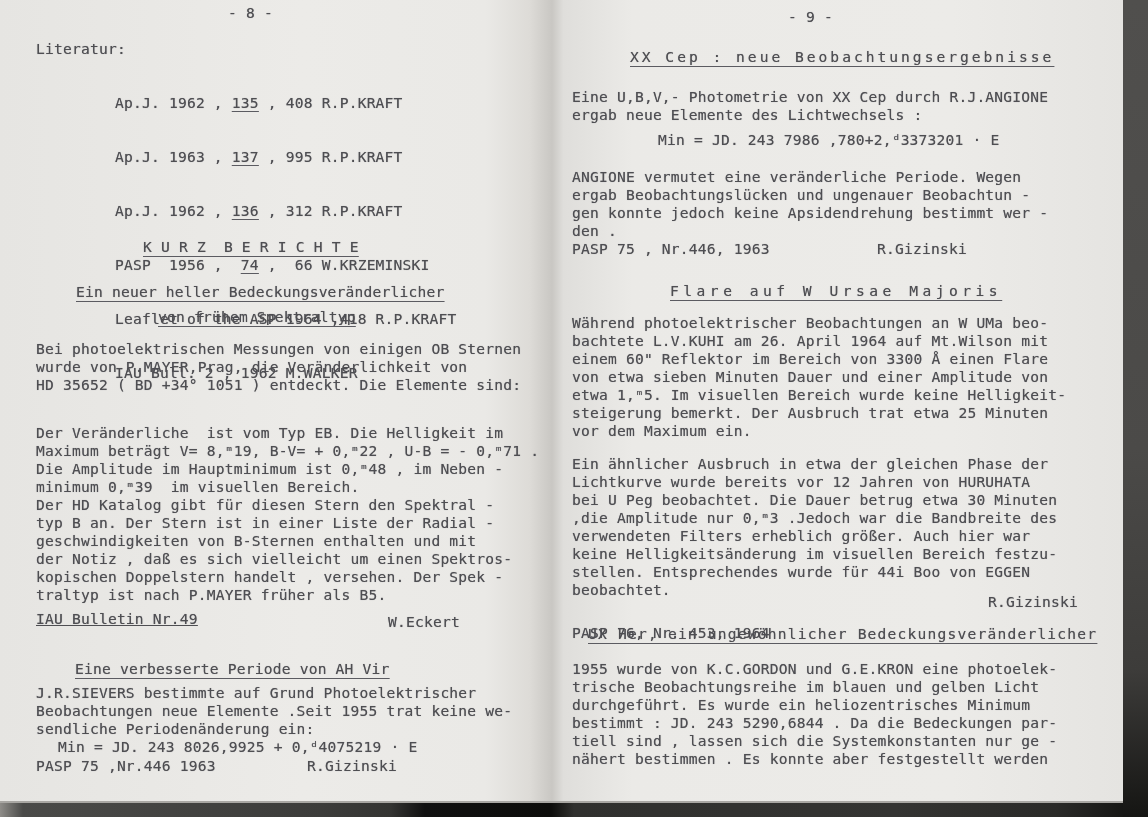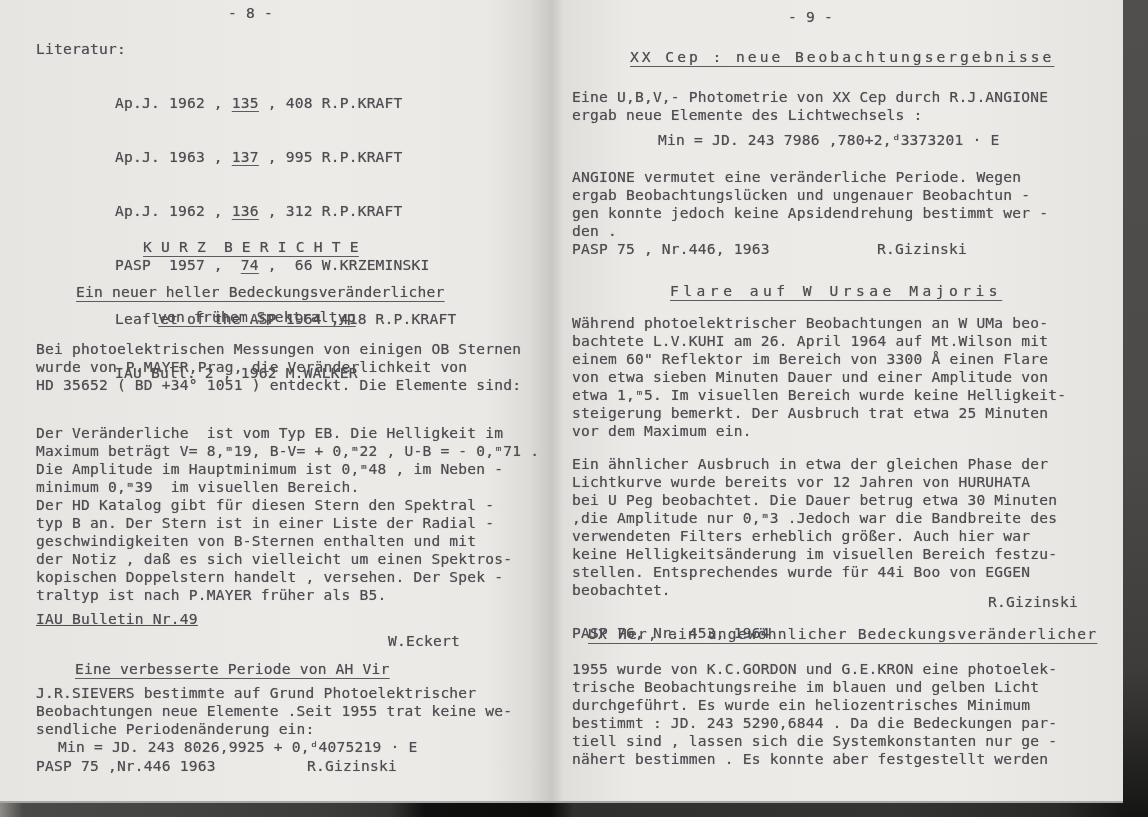--- a/index.html
+++ b/index.html
@@ -54,21 +54,21 @@
 <div class="page left">
 
   <div class="abs" style="left:228px; top:4px;">- 8 -</div>
 
   <div class="abs" style="left:36px; top:40px;">Literatur:</div>
 
   <div class="abs" style="left:115px; top:58px;">
     <div><span>Ap.J. 1962 , </span><span class="u">135</span><span> , 408 R.P.KRAFT</span></div>
     <div><span>Ap.J. 1963 , </span><span class="u">137</span><span> , 995 R.P.KRAFT</span></div>
     <div><span>Ap.J. 1962 , </span><span class="u">136</span><span> , 312 R.P.KRAFT</span></div>
-    <div><span>PASP  1957 ,  </span><span class="u">74</span><span> ,  66 W.KRZEMINSKI</span></div>
+    <div><span>PASP  1956 ,  </span><span class="u">74</span><span> ,  66 W.KRZEMINSKI</span></div>
     <div><span>Leaflet of the ASP 1964 ,418 R.P.KRAFT</span></div>
     <div><span>IAU Bull. 2 , 1962 M.WALKER</span></div>
   </div>
 
   <div class="abs ul" style="left:143px; top:238px;">K U R Z  B E R I C H T E</div>
 
   <div class="abs ul" style="left:76px; top:283px;">Ein neuer heller Bedeckungsveränderlicher</div>
   <div class="abs ul" style="left:158px; top:308px;">von frühem Spektraltyp</div>
 
   <div class="abs" style="left:36px; top:340px;">Bei photoelektrischen Messungen von einigen OB Sternen
@@ -81,21 +81,21 @@
 Die Amplitude im Hauptminimum ist 0,ᵐ48 , im Neben -
 minimum 0,ᵐ39  im visuellen Bereich.
 Der HD Katalog gibt für diesen Stern den Spektral -
 typ B an. Der Stern ist in einer Liste der Radial -
 geschwindigkeiten von B-Sternen enthalten und mit
 der Notiz , daß es sich vielleicht um einen Spektros-
 kopischen Doppelstern handelt , versehen. Der Spek -
 traltyp ist nach P.MAYER früher als B5.</div>
 
   <div class="abs" style="left:36px; top:610px;text-decoration:underline;">IAU Bulletin Nr.49</div>
-  <div class="abs" style="left:388px; top:632px;">W.Eckert</div>
+  <div class="abs" style="left:388px; top:613px;">W.Eckert</div>
 
   <div class="abs ul" style="left:75px; top:660px;">Eine verbesserte Periode von AH Vir</div>
 
   <div class="abs" style="left:36px; top:684px;">J.R.SIEVERS bestimmte auf Grund Photoelektrischer
 Beobachtungen neue Elemente .Seit 1955 trat keine we-
 sendliche Periodenänderung ein:</div>
 
   <div class="abs" style="left:58px; top:738px;">Min = JD. 243 8026,9925 + 0,ᵈ4075219 · E</div>
 
   <div class="abs" style="left:36px; top:757px;">PASP 75 ,Nr.446 1963</div>

